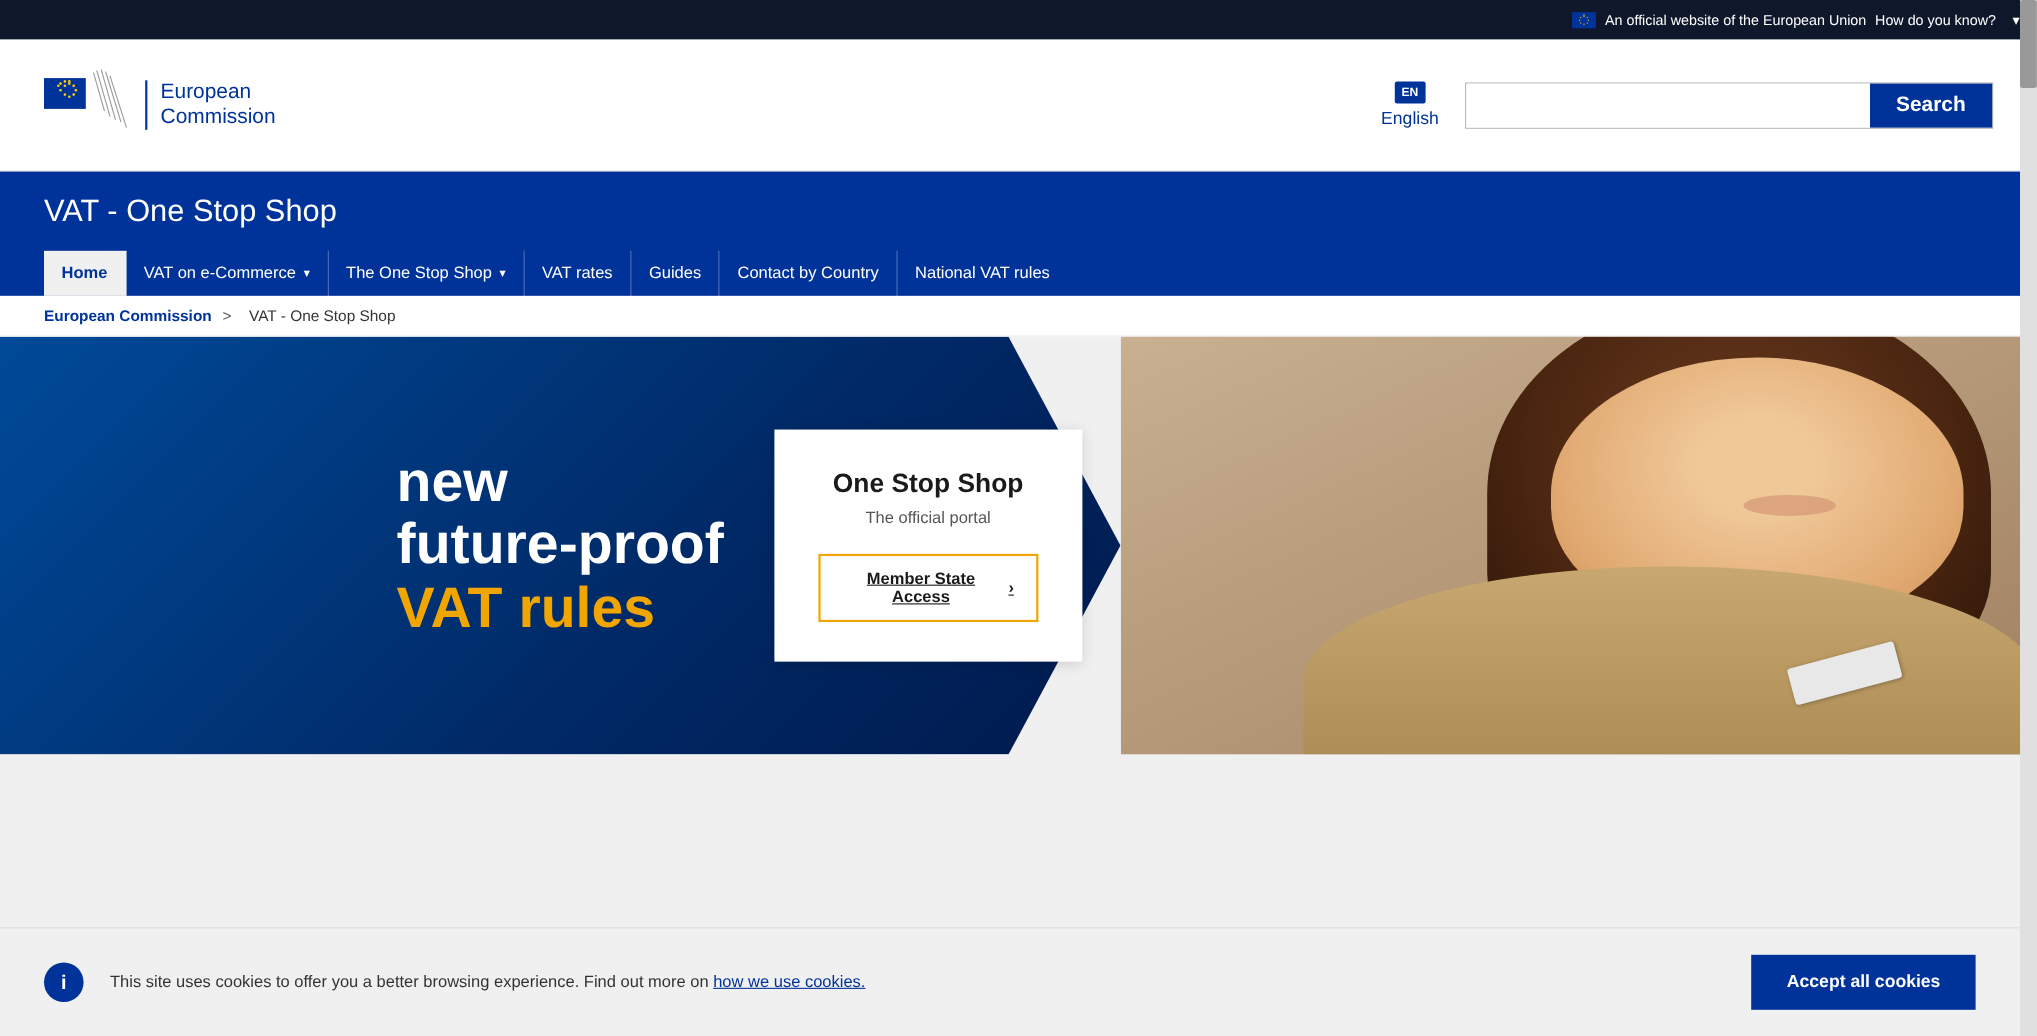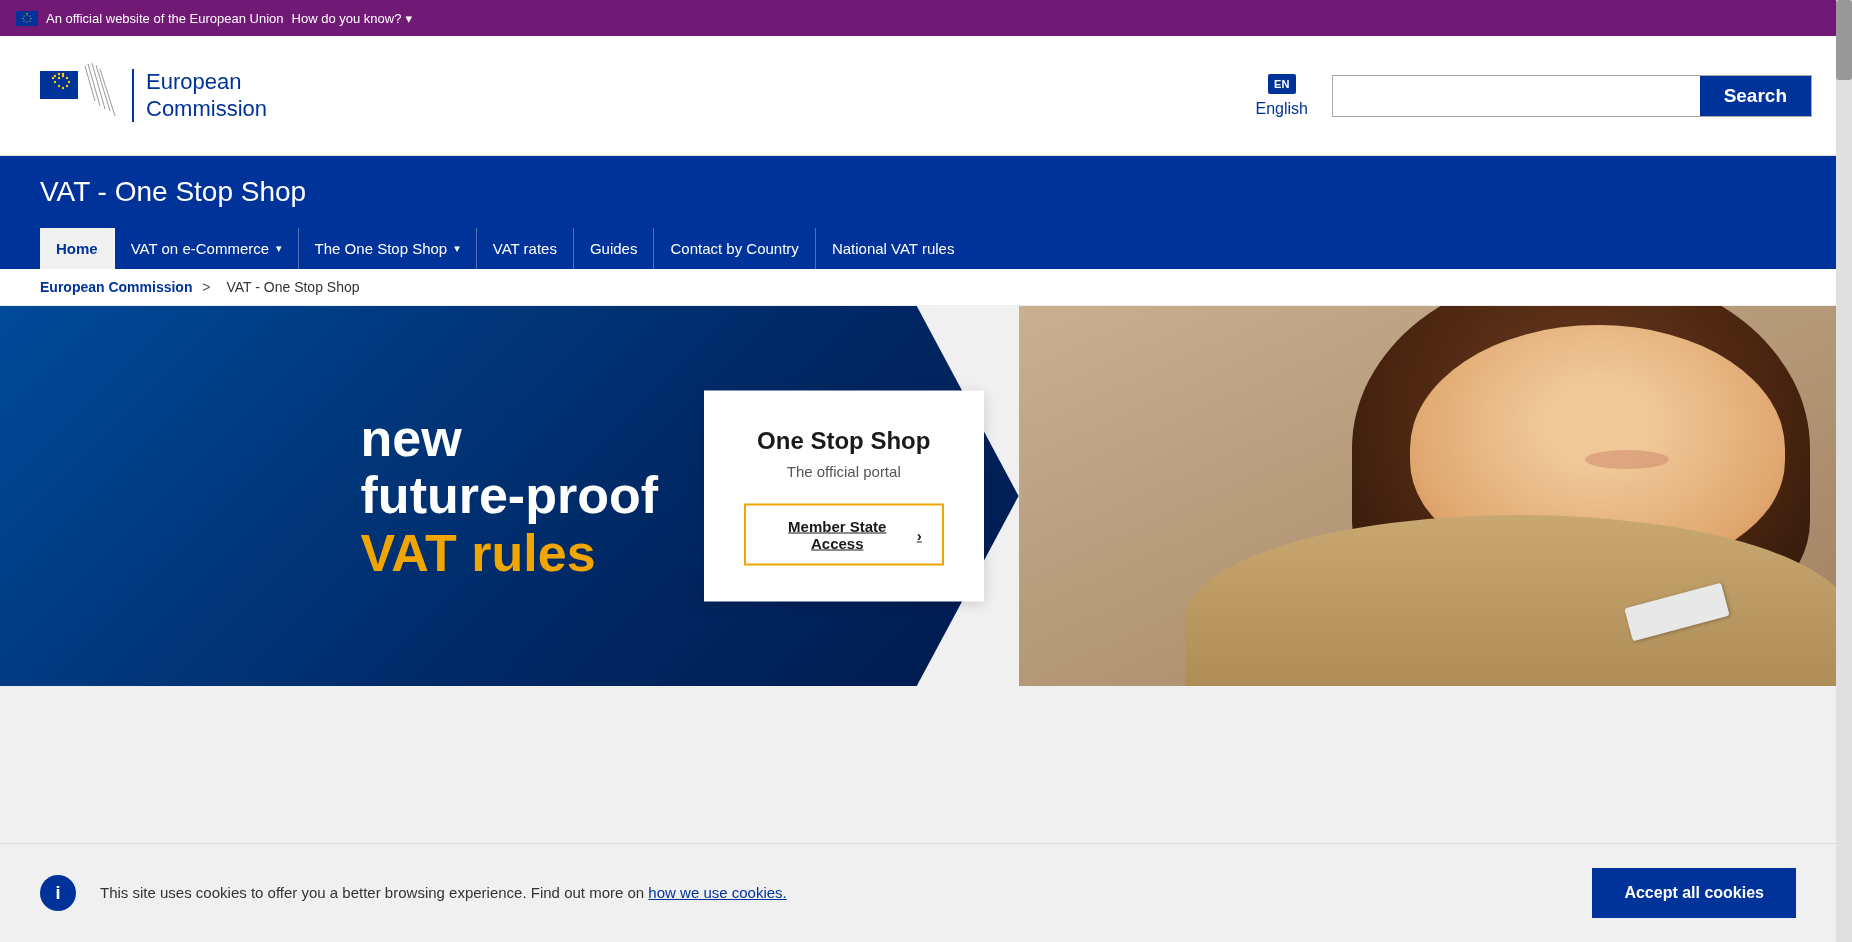--- a/index.html
+++ b/index.html
@@ -1,40 +1,41 @@
 <!DOCTYPE html>
 <html><head>
   <meta charset="utf-8">
   <style>
     * { box-sizing: border-box; margin: 0; padding: 0; }
     body { font-family: Arial, sans-serif; background: #f0f0f0; width: 1852px; min-height: 942px; overflow-x: hidden; }
 
     
     .top-bar {
-      background: #701a75;
+      background: #0f172a;
       color: #fff;
       font-size: 13px;
       padding: 5px 16px;
       display: flex;
       align-items: center;
       gap: 8px;
       height: 36px;
+      justify-content: flex-end;
     }
     .top-bar .eu-flag-small {
       width: 22px;
       height: 15px;
       display: inline-block;
       vertical-align: middle;
     }
     .top-bar .how-link {
       color: #fff;
       cursor: pointer;
       display: flex;
       align-items: center;
-      gap: 4px;
+      gap: 15px;
     }
 
     
     .scrollbar {
       position: fixed;
       right: 0;
       top: 0;
       width: 16px;
       height: 100%;
       background: #e0e0e0;
@@ -59,21 +60,21 @@
       border-bottom: 1px solid #ddd;
       height: 120px;
     }
     .logo-area {
       display: flex;
       align-items: center;
       gap: 12px;
       flex: 0 0 auto;
     }
     .logo-text {
-      font-size: 22px;
+      font-size: 19px;
       color: #003399;
       font-weight: 400;
       line-height: 1.2;
       border-left: 2px solid #003399;
       padding-left: 12px;
     }
     .header-right {
       display: flex;
       align-items: center;
       gap: 24px;

